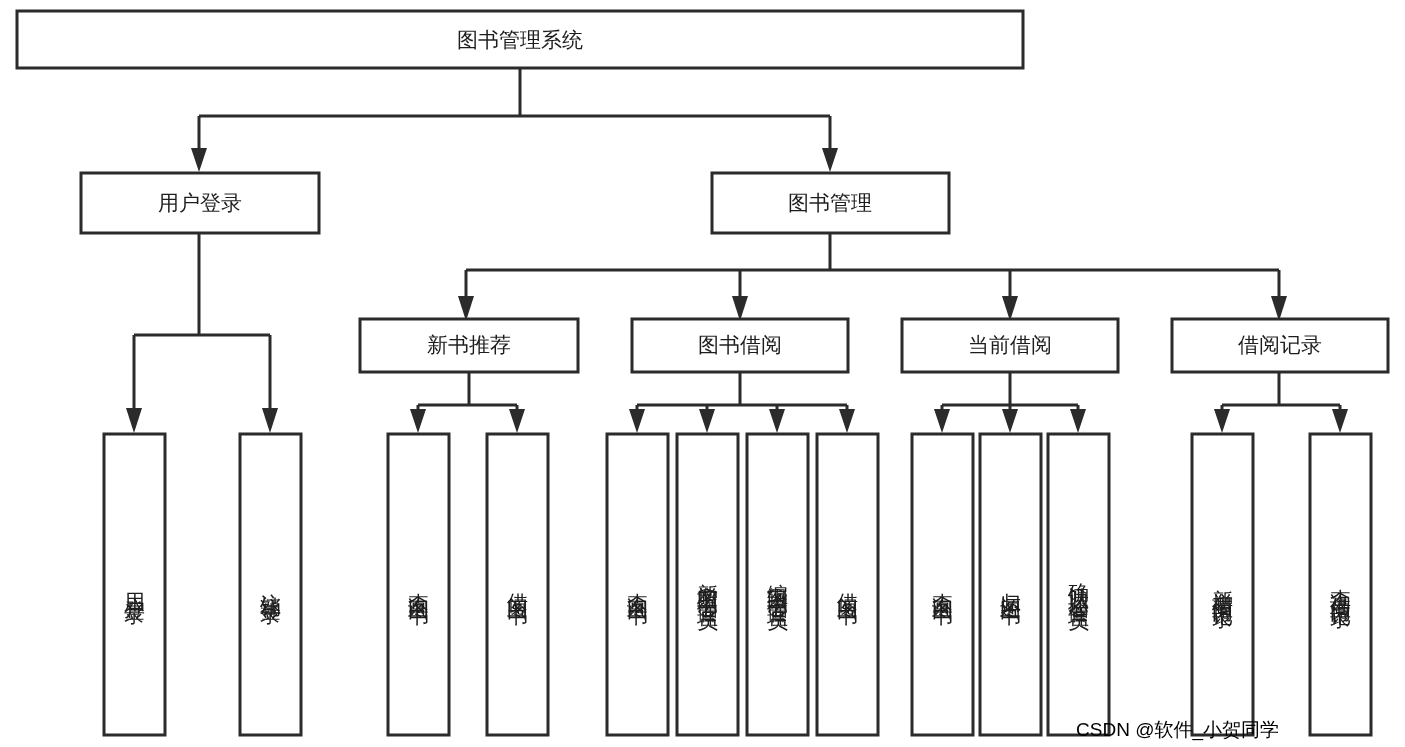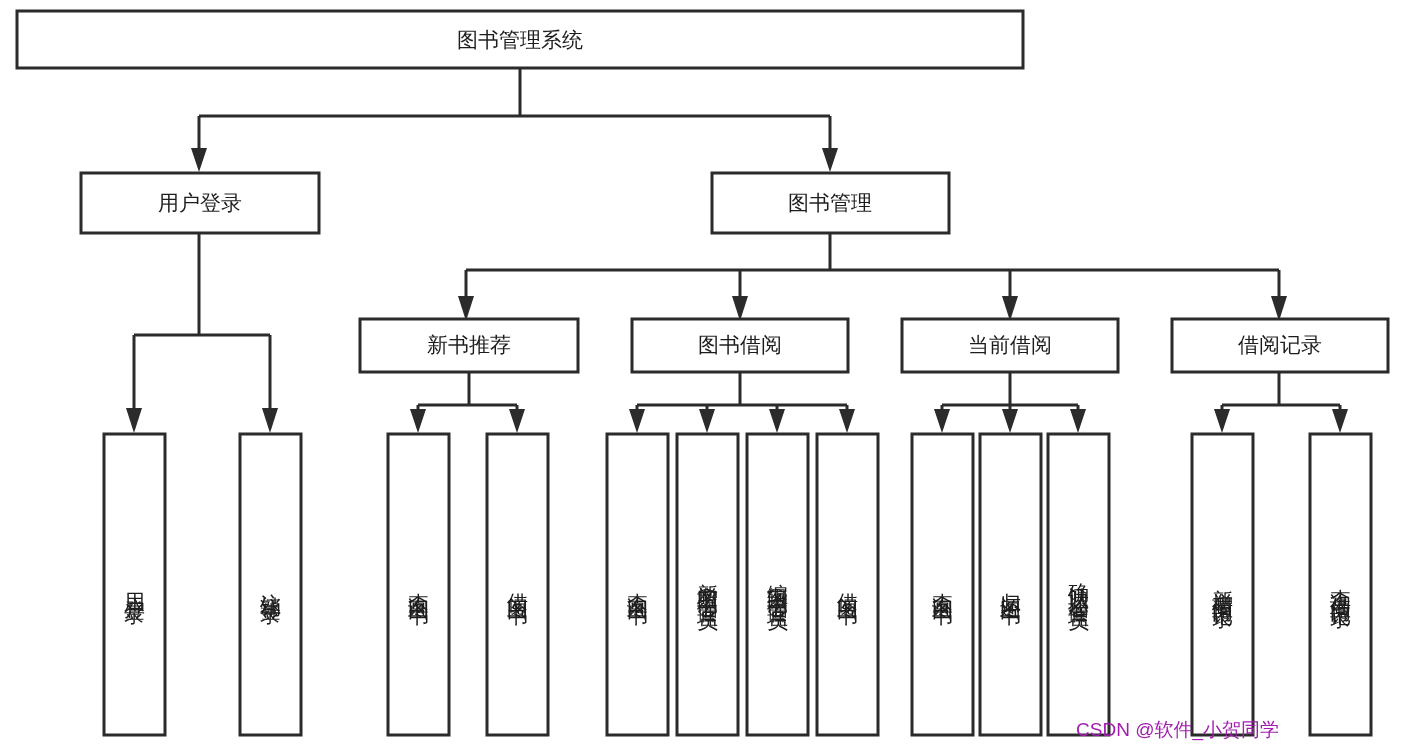--- a/index.html
+++ b/index.html
@@ -55,21 +55,21 @@
     text-orientation: upright;
     letter-spacing: 4px;
     text-anchor: middle;
   }
   .watermark {
     position: absolute;
     right: 8px;
     bottom: 4px;
     font-family: "Liberation Sans", "DejaVu Sans", sans-serif;
     font-size: 19px;
-    color: #a21caf;
+    color: #000000;
     white-space: nowrap;
     pointer-events: none;
   }
 </style>
 </head>
 <body>
 
 <div id="diagram-root">
 
   <svg class="diagram" viewBox="0 0 1405 747" xmlns="http://www.w3.org/2000/svg">

